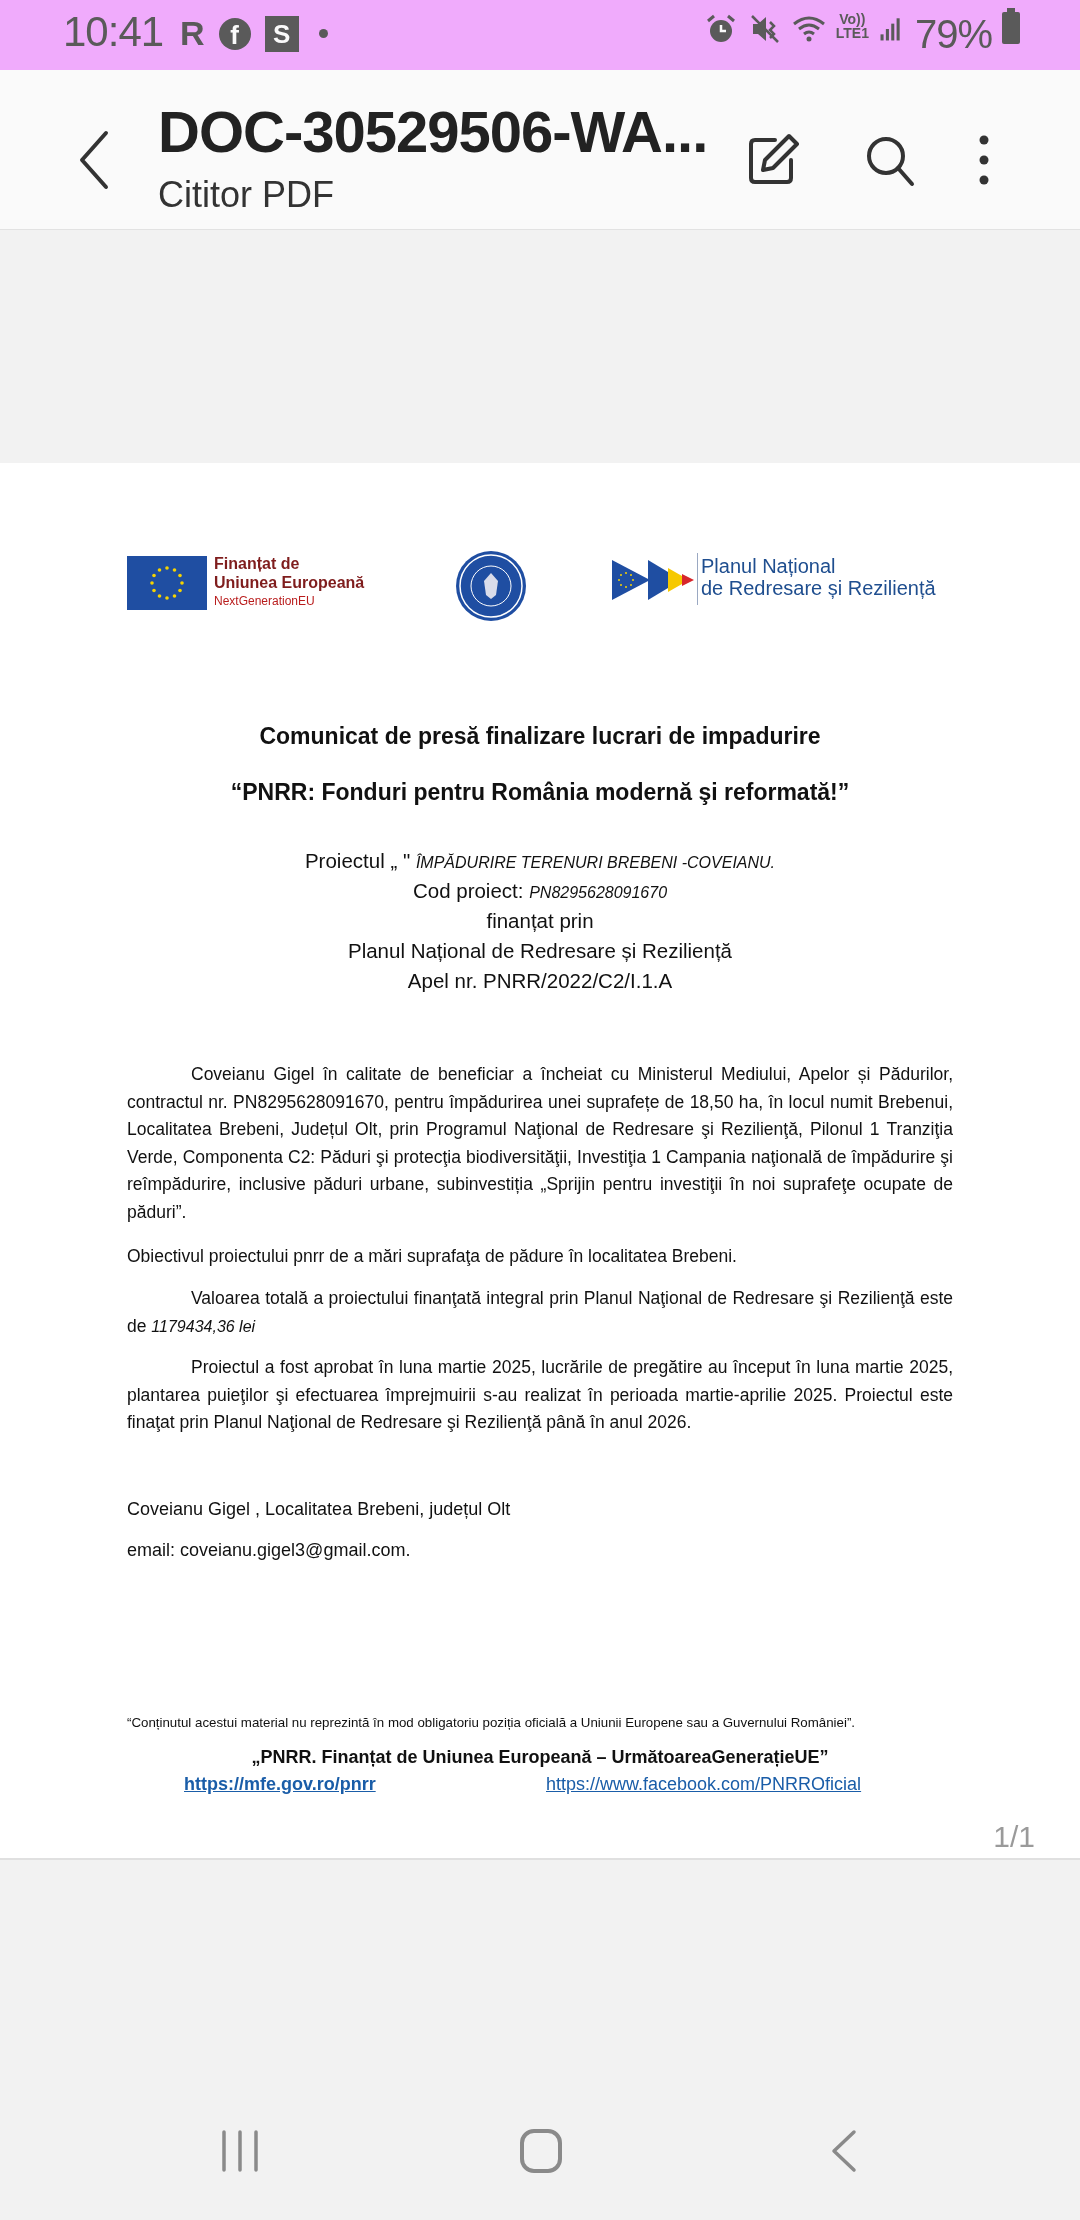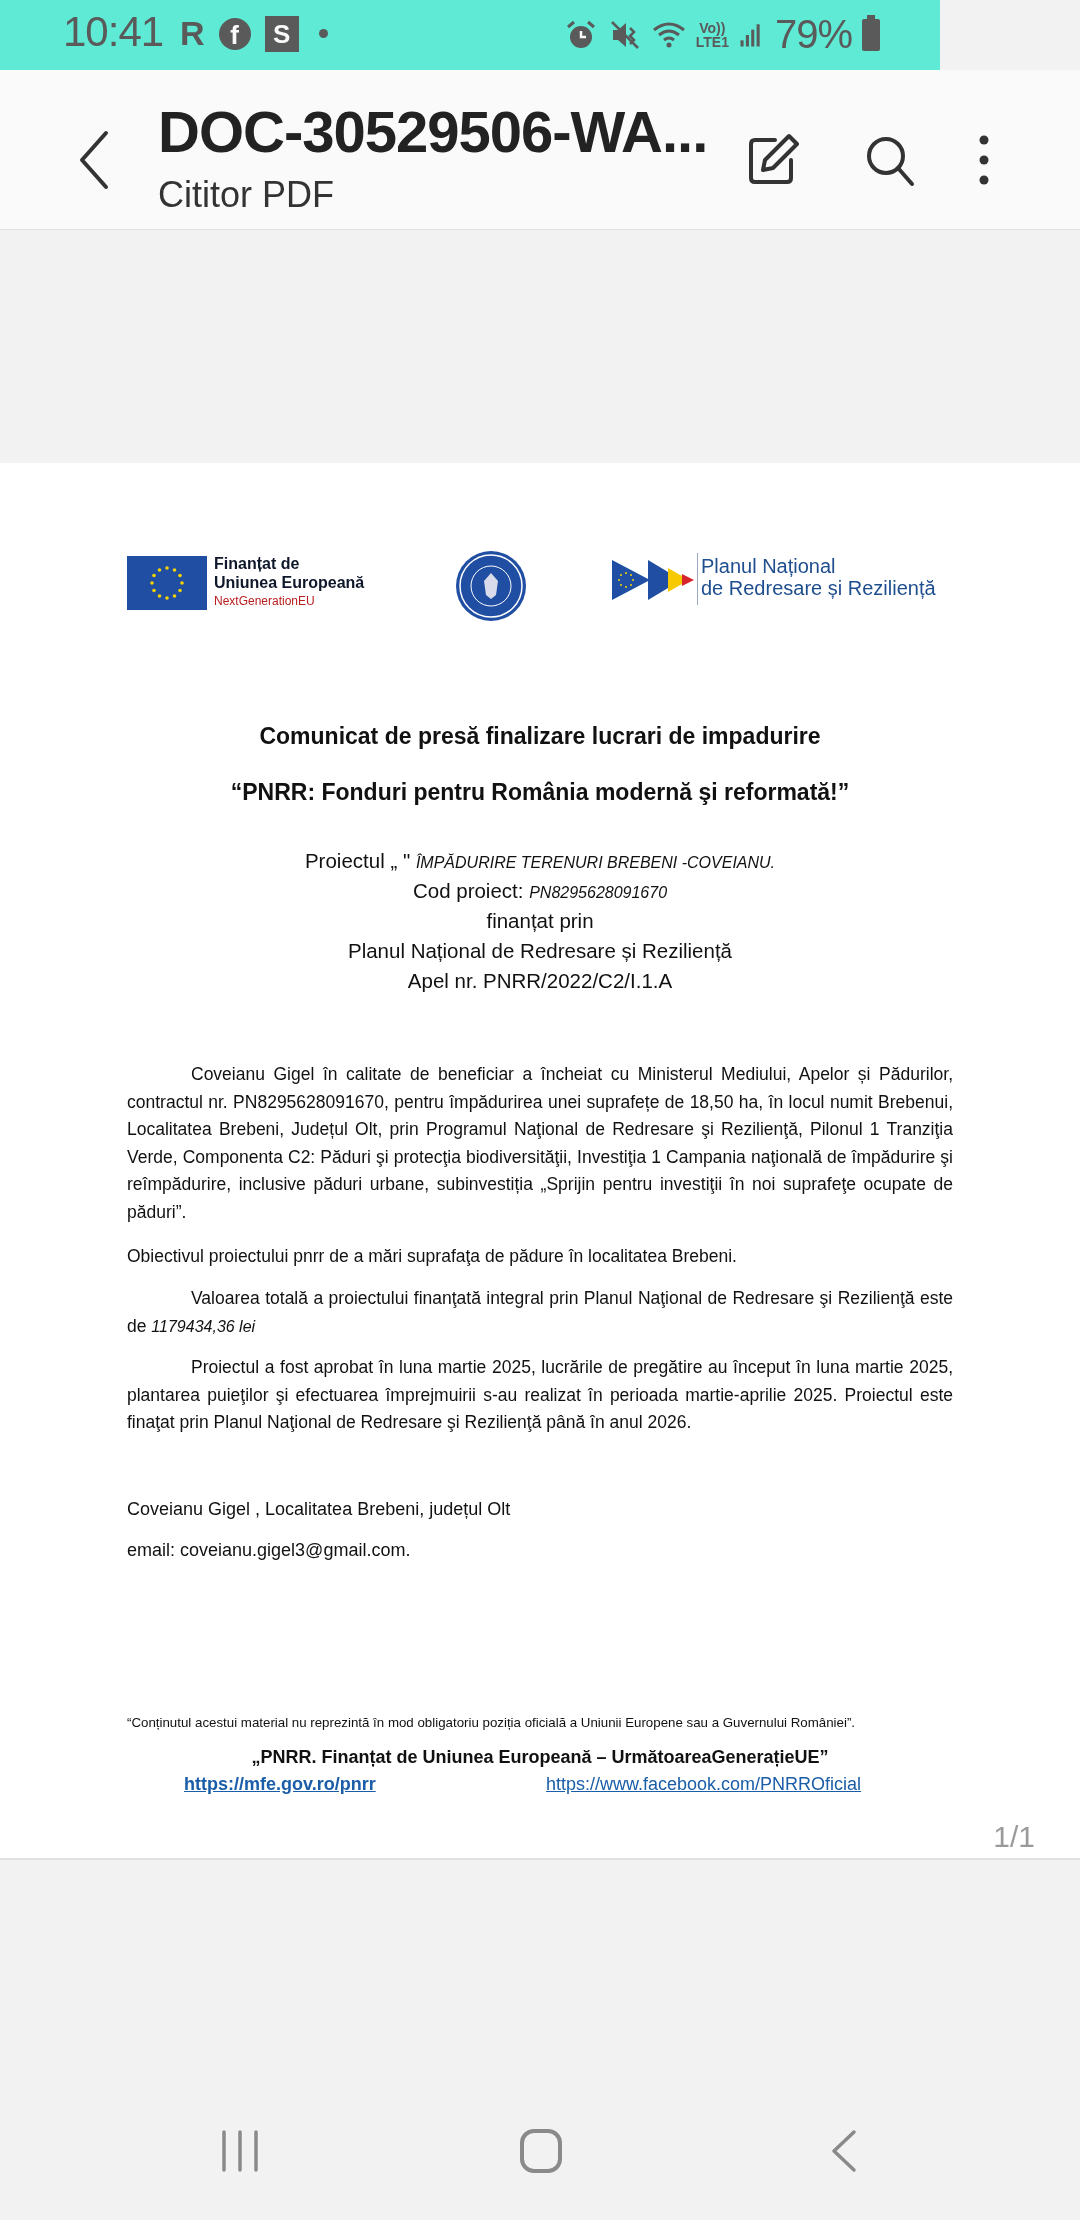--- a/index.html
+++ b/index.html
@@ -1,47 +1,47 @@
 <!DOCTYPE html>
 <html><head>
 <meta charset="utf-8">
 <style>
   * { box-sizing: border-box; margin: 0; padding: 0; }
   html, body { width: 1080px; height: 2220px; overflow: hidden; background: #f2f2f2; }
   body { position: relative; font-family: "Liberation Sans", sans-serif; }
 
   
-  .status-bar { position: absolute; top: 0; left: 0; width: 940px; height: 70px; background: #5eead4; color: #5a5a5a; }
+  .status-bar { position: absolute; top: 0; left: 0; width: 1080px; height: 70px; background: #f0abfc; color: #5a5a5a; }
   .sb-time { position: absolute; left: 63px; top: 8px; font-size: 42px; letter-spacing: -1px; font-family: "Liberation Sans", sans-serif; }
   .sb-left-icons { position: absolute; left: 180px; top: 14px; display: flex; align-items: center; gap: 14px; }
   .sb-r { font-size: 34px; font-weight: bold; color: #5a5a5a; }
   .sb-fb { width: 32px; height: 32px; border-radius: 50%; background: #5a5a5a; color: #fafafa; font-weight: bold; font-size: 26px; text-align: center; line-height: 34px; }
   .sb-s { width: 34px; height: 36px; background: #5a5a5a; color: #fafafa; font-weight: bold; font-size: 26px; text-align: center; line-height: 36px; }
   .sb-dot { width: 9px; height: 9px; border-radius: 50%; background: #5a5a5a; margin-left: 6px; }
-  .sb-right { position: absolute; right: 60px; top: 12px; display: flex; align-items: center; gap: 10px; }
+  .sb-right { position: absolute; right: 60px; top: 12px; display: flex; align-items: flex-start; gap: 10px; }
   .sb-icon { width: 34px; height: 34px; }
   .sb-batt-text { font-size: 40px; letter-spacing: -1px; }
   .sb-batt { width: 18px; height: 32px; background: #5a5a5a; border-radius: 2px; position: relative; }
   .sb-batt::before { content: ""; position: absolute; top: -4px; left: 5px; width: 8px; height: 4px; background: #5a5a5a; }
   .sb-lte { font-size: 14px; line-height: 14px; text-align: center; font-weight: bold; }
 
   
   .app-bar { position: absolute; top: 70px; left: 0; width: 1080px; height: 160px; background: #fafafa; border-bottom: 1px solid #e2e2e2; }
   .back-btn { position: absolute; left: 70px; top: 55px; width: 50px; height: 70px; cursor: pointer; }
   .doc-title { position: absolute; left: 158px; top: 28px; font-size: 58px; font-weight: bold; color: #222; letter-spacing: -1px; white-space: nowrap; }
   .doc-sub { position: absolute; left: 158px; top: 104px; font-size: 36px; color: #333; }
   .edit-btn { position: absolute; left: 745px; top: 62px; width: 56px; height: 56px; cursor: pointer; }
   .search-btn { position: absolute; left: 862px; top: 62px; width: 56px; height: 56px; cursor: pointer; }
   .more-btn { position: absolute; left: 970px; top: 62px; width: 28px; height: 56px; cursor: pointer; }
 
   
   .pdf-page { position: absolute; top: 463px; left: 0; width: 1080px; height: 1397px; background: #ffffff; border-bottom: 2px solid #e0e0e0; color: #111; }
   .eu-flag { position: absolute; left: 127px; top: 93px; width: 80px; height: 54px; background: #1f4ea2; }
   .eu-text { position: absolute; left: 214px; top: 91px; font-family: "Liberation Sans", sans-serif; }
-  .eu-l1, .eu-l2 { color: #0f172a; font-weight: bold; font-size: 16px; line-height: 19px; }
+  .eu-l1, .eu-l2 { color: #7f1d1d; font-weight: bold; font-size: 16px; line-height: 19px; }
   .eu-l3 { color: #b91c1c; font-size: 12px; line-height: 18px; }
   .gov-seal { position: absolute; left: 456px; top: 88px; width: 70px; height: 70px; border-radius: 50%; background: #1f4ea2; }
   .pnrr-logo { position: absolute; left: 612px; top: 93px; width: 90px; height: 48px; }
   .pnrr-divider { position: absolute; left: 697px; top: 90px; width: 1px; height: 52px; background: #9aa8c2; }
   .pnrr-text { position: absolute; left: 701px; top: 92px; color: #1f4e8f; font-size: 20px; line-height: 22px; font-family: "Liberation Sans", sans-serif; }
 
   .doc { font-family: "Liberation Sans", sans-serif; }
   .h1 { position: absolute; left: 0; width: 1080px; text-align: center; font-weight: bold; font-size: 23px; }
   .center-line { position: absolute; left: 0; width: 1080px; text-align: center; font-size: 20.5px; }
   .small { font-size: 16px; font-style: italic; }

